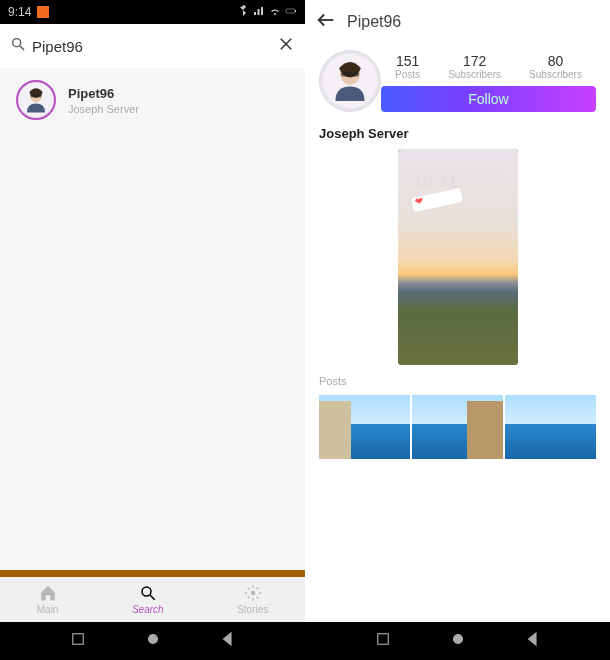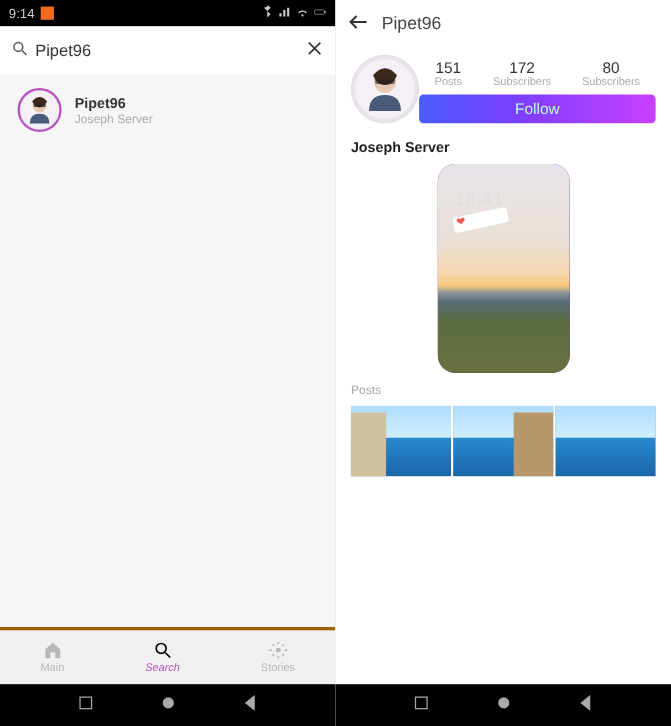--- a/index.html
+++ b/index.html
@@ -16,21 +16,21 @@
     .search-input-wrap { flex: 1; display: flex; align-items: center; gap: 6px; }
     .search-glass svg { width: 16px; height: 16px; fill: #555; }
     .search-input { border: none; outline: none; font-size: 15px; font-weight: 500; color: #333; background: transparent; width: 100%; }
     .close-btn svg { width: 18px; height: 18px; stroke: #333; stroke-width: 2; fill: none; }
     .result-item { display: flex; align-items: center; gap: 12px; padding: 12px 16px; }
     .result-avatar { width: 40px; height: 40px; border-radius: 50%; border: 2px solid #b84fc0; overflow: hidden; display: flex; align-items: center; justify-content: center; background: #e8e4ec; }
     .result-avatar svg { width: 36px; height: 36px; }
     .result-text { display: flex; flex-direction: column; }
     .result-username { font-size: 13px; font-weight: 600; color: #333; }
     .result-display { font-size: 11px; color: #aaa; margin-top: 2px; }
-    .bottom-nav { height: 52px; background: #f0f0f0; display: flex; align-items: center; justify-content: space-around; border-top: 3px solid #a16207; }
+    .bottom-nav { height: 52px; background: #f0f0f0; display: flex; align-items: center; justify-content: space-around; border-top: 7px solid #a16207; }
     .nav-item { display: flex; flex-direction: column; align-items: center; gap: 2px; }
     .nav-item svg { width: 18px; height: 18px; fill: #b8b8b8; }
     .nav-item.active svg { fill: #b84fc0; }
     .nav-label { font-size: 10px; color: #b8b8b8; }
     .nav-item.active .nav-label { color: #b84fc0; font-style: italic; }
     .android-nav { height: 38px; background: #000; display: flex; align-items: center; justify-content: space-around; padding: 0 40px; }
     .android-nav .an-btn svg { width: 18px; height: 18px; fill: none; stroke: #aaa; stroke-width: 1.5; }
     .android-nav .an-btn.filled svg { fill: #aaa; }
     .profile-header { display: flex; align-items: center; height: 44px; padding: 0 10px; gap: 10px; background: #fff; }
     .back-btn svg { width: 22px; height: 22px; stroke: #333; stroke-width: 2; fill: none; }
@@ -40,21 +40,21 @@
     .profile-avatar { width: 62px; height: 62px; border-radius: 50%; background: #e8e4ec; border: 1px solid #ddd; overflow: hidden; display: flex; align-items: center; justify-content: center; flex-shrink: 0; }
     .profile-avatar svg { width: 58px; height: 58px; }
     .stats { flex: 1; display: flex; flex-direction: column; gap: 6px; }
     .stats-row { display: flex; justify-content: space-around; }
     .stat { text-align: center; }
     .stat-num { font-size: 14px; color: #333; font-weight: 500; }
     .stat-label { font-size: 10px; color: #aaa; }
     .follow-btn { height: 26px; border-radius: 4px; background: linear-gradient(90deg, #4a5cff 0%, #7a3fff 40%, #c83fff 100%); color: #b9ffd8; font-size: 14px; display: flex; align-items: center; justify-content: center; }
     .display-name { font-size: 13px; font-weight: 600; color: #222; margin-top: 14px; }
     .section-label { font-size: 11px; color: #aaa; margin-top: 10px; }
-    .story-thumb { width: 120px; height: 190px; border-radius: 16px; margin: 8px auto 0; overflow: hidden; position: relative; background: #4c1d95; display: block; }
+    .story-thumb { width: 120px; height: 216px; border-radius: 4px; margin: 8px auto 0; overflow: hidden; position: relative; background: #7f1d1d; display: block; }
     .story-sky { position: absolute; inset: 0; background: linear-gradient(to bottom, #e8e4ea 0%, #e8e0d8 35%, #f5d8b0 52%, #f8c87a 58%, #8a9098 62%, #5a6c78 66%, #5a6c40 75%, #6a7040 100%); }
     .story-time { position: absolute; top: 24px; left: 16px; color: #ddd; font-size: 16px; font-weight: 300; letter-spacing: 1px; }
     .story-slider { position: absolute; top: 44px; left: 14px; width: 50px; height: 14px; background: #fff; border-radius: 3px; transform: rotate(-12deg); }
     .story-slider::before { content: '❤'; position: absolute; left: 3px; top: -1px; font-size: 10px; color: #f55; }
     .posts-grid { display: flex; gap: 2px; margin-top: 8px; }
     .post-tile { flex: 1; height: 64px; background: #88aacc; position: relative; overflow: hidden; }
     .post-tile .sky { position: absolute; top:0; left:0; right:0; height: 45%; background: linear-gradient(#aeddff,#cfeeff); }
     .post-tile .sea { position: absolute; top:45%; left:0; right:0; bottom:0; background: linear-gradient(#2a88cc,#1a66aa); }
     .post-tile .cliff { position: absolute; top:10%; left:0; width:35%; bottom:0; background: #cfc0a0; }
     .post-tile.t2 .cliff { left: auto; right: 0; width: 40%; background: #b89868; }

